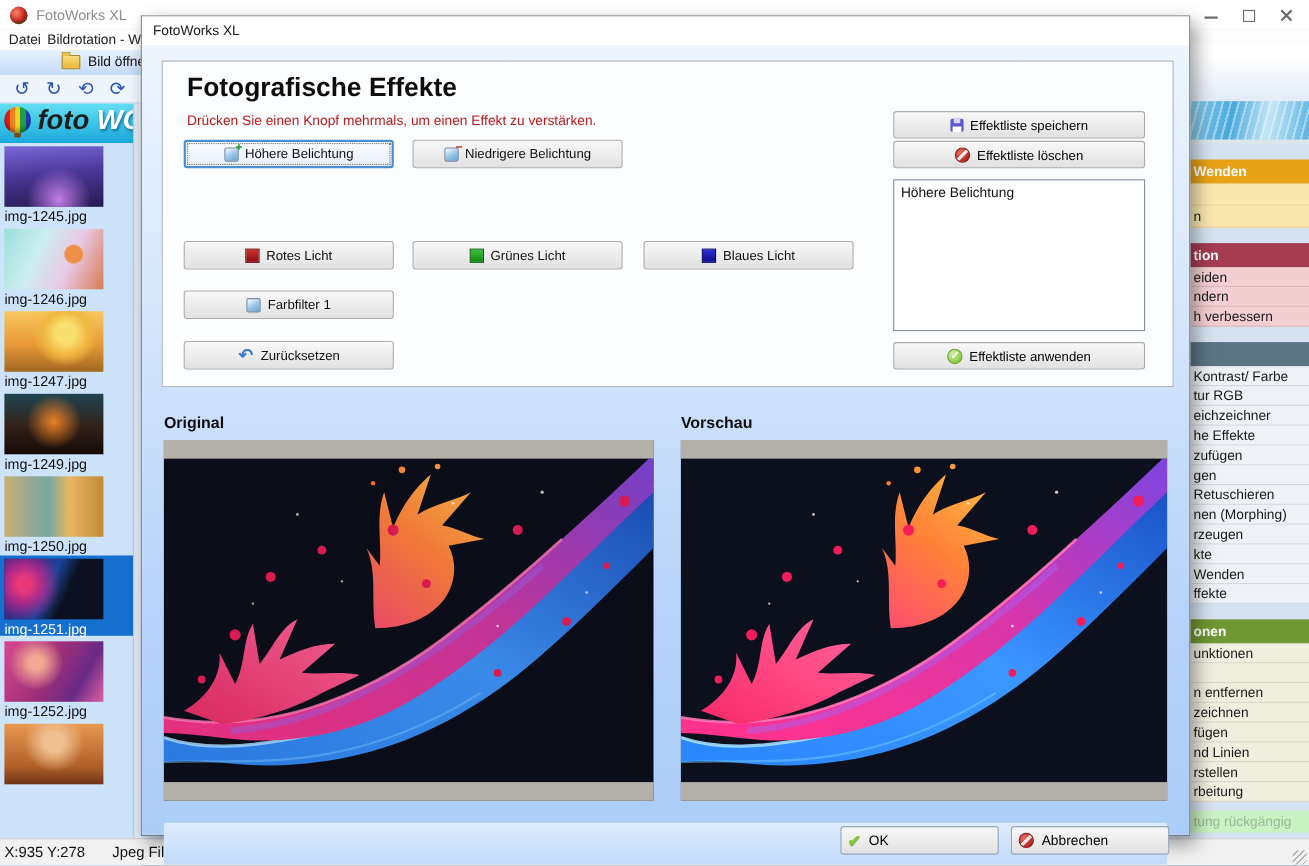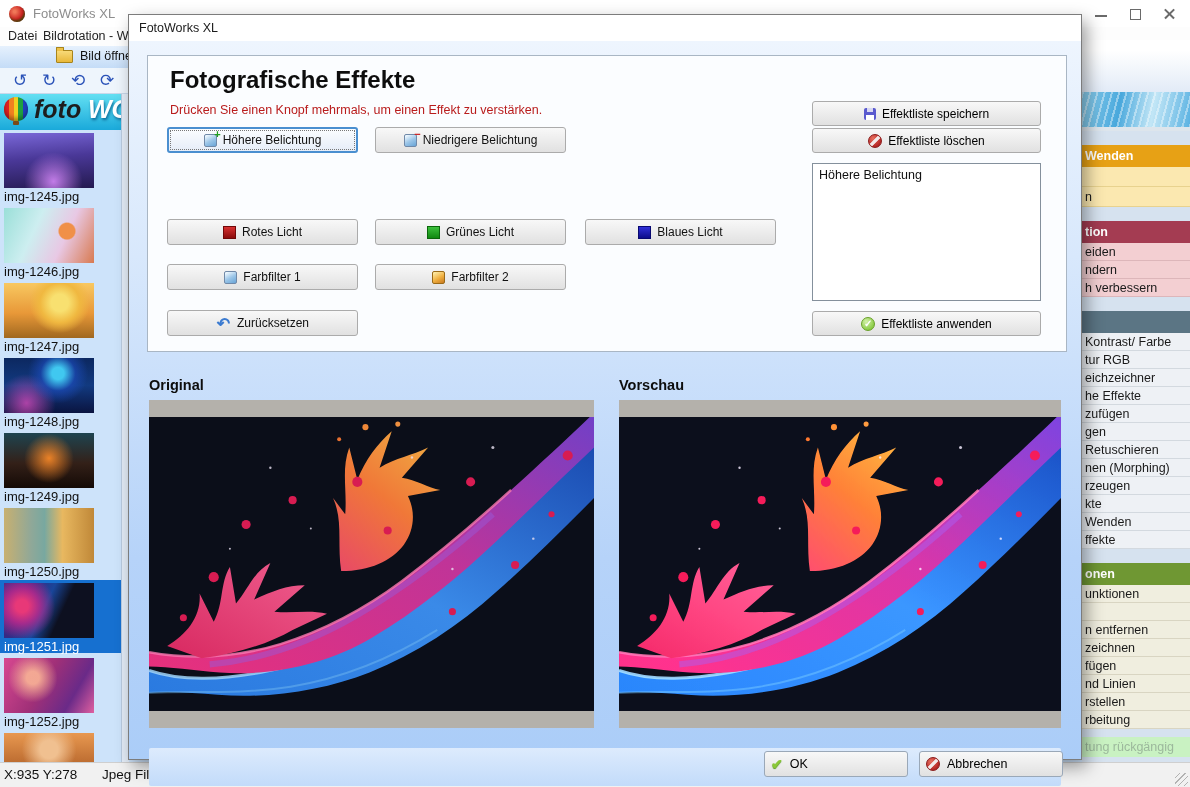--- a/index.html
+++ b/index.html
@@ -210,24 +210,20 @@
   </div>
         <div class="thumb-item">
     <div class="thumb-img art-flowers"></div>
     <div class="thumb-label">img-1246.jpg</div>
   </div>
         <div class="thumb-item">
     <div class="thumb-img art-sunflowers"></div>
     <div class="thumb-label">img-1247.jpg</div>
   </div>
         <div class="thumb-item">
-    <div class="thumb-img art-neon-forest"></div>
-    <div class="thumb-label">img-1248.jpg</div>
-  </div>
-        <div class="thumb-item">
     <div class="thumb-img art-night-street"></div>
     <div class="thumb-label">img-1249.jpg</div>
   </div>
         <div class="thumb-item">
     <div class="thumb-img art-canal"></div>
     <div class="thumb-label">img-1250.jpg</div>
   </div>
         <div class="thumb-item selected">
     <div class="thumb-img art-paint-splash"></div>
     <div class="thumb-label">img-1251.jpg</div>
@@ -315,24 +311,20 @@
           <span class="ic ic-sq red"></span>
           <span>Rotes Licht</span>
         </button>
         <button class="fx c3 r3">
           <span class="ic ic-sq blue"></span>
           <span>Blaues Licht</span>
         </button>
         <button class="fx c1 r4">
           <span class="ic ic-photo"></span>
           <span>Farbfilter 1</span>
-        </button>
-        <button class="fx c2 r4">
-          <span class="ic ic-photo orange"></span>
-          <span>Farbfilter 2</span>
         </button>
         <button class="fx c1 r5">
           <span class="ic ic-undo">↶</span>
           <span>Zurücksetzen</span>
         </button>
 
         <button class="side-btn sb-save">
           <span class="ic ic-floppy"></span>
           <span>Effektliste speichern</span>
         </button>

